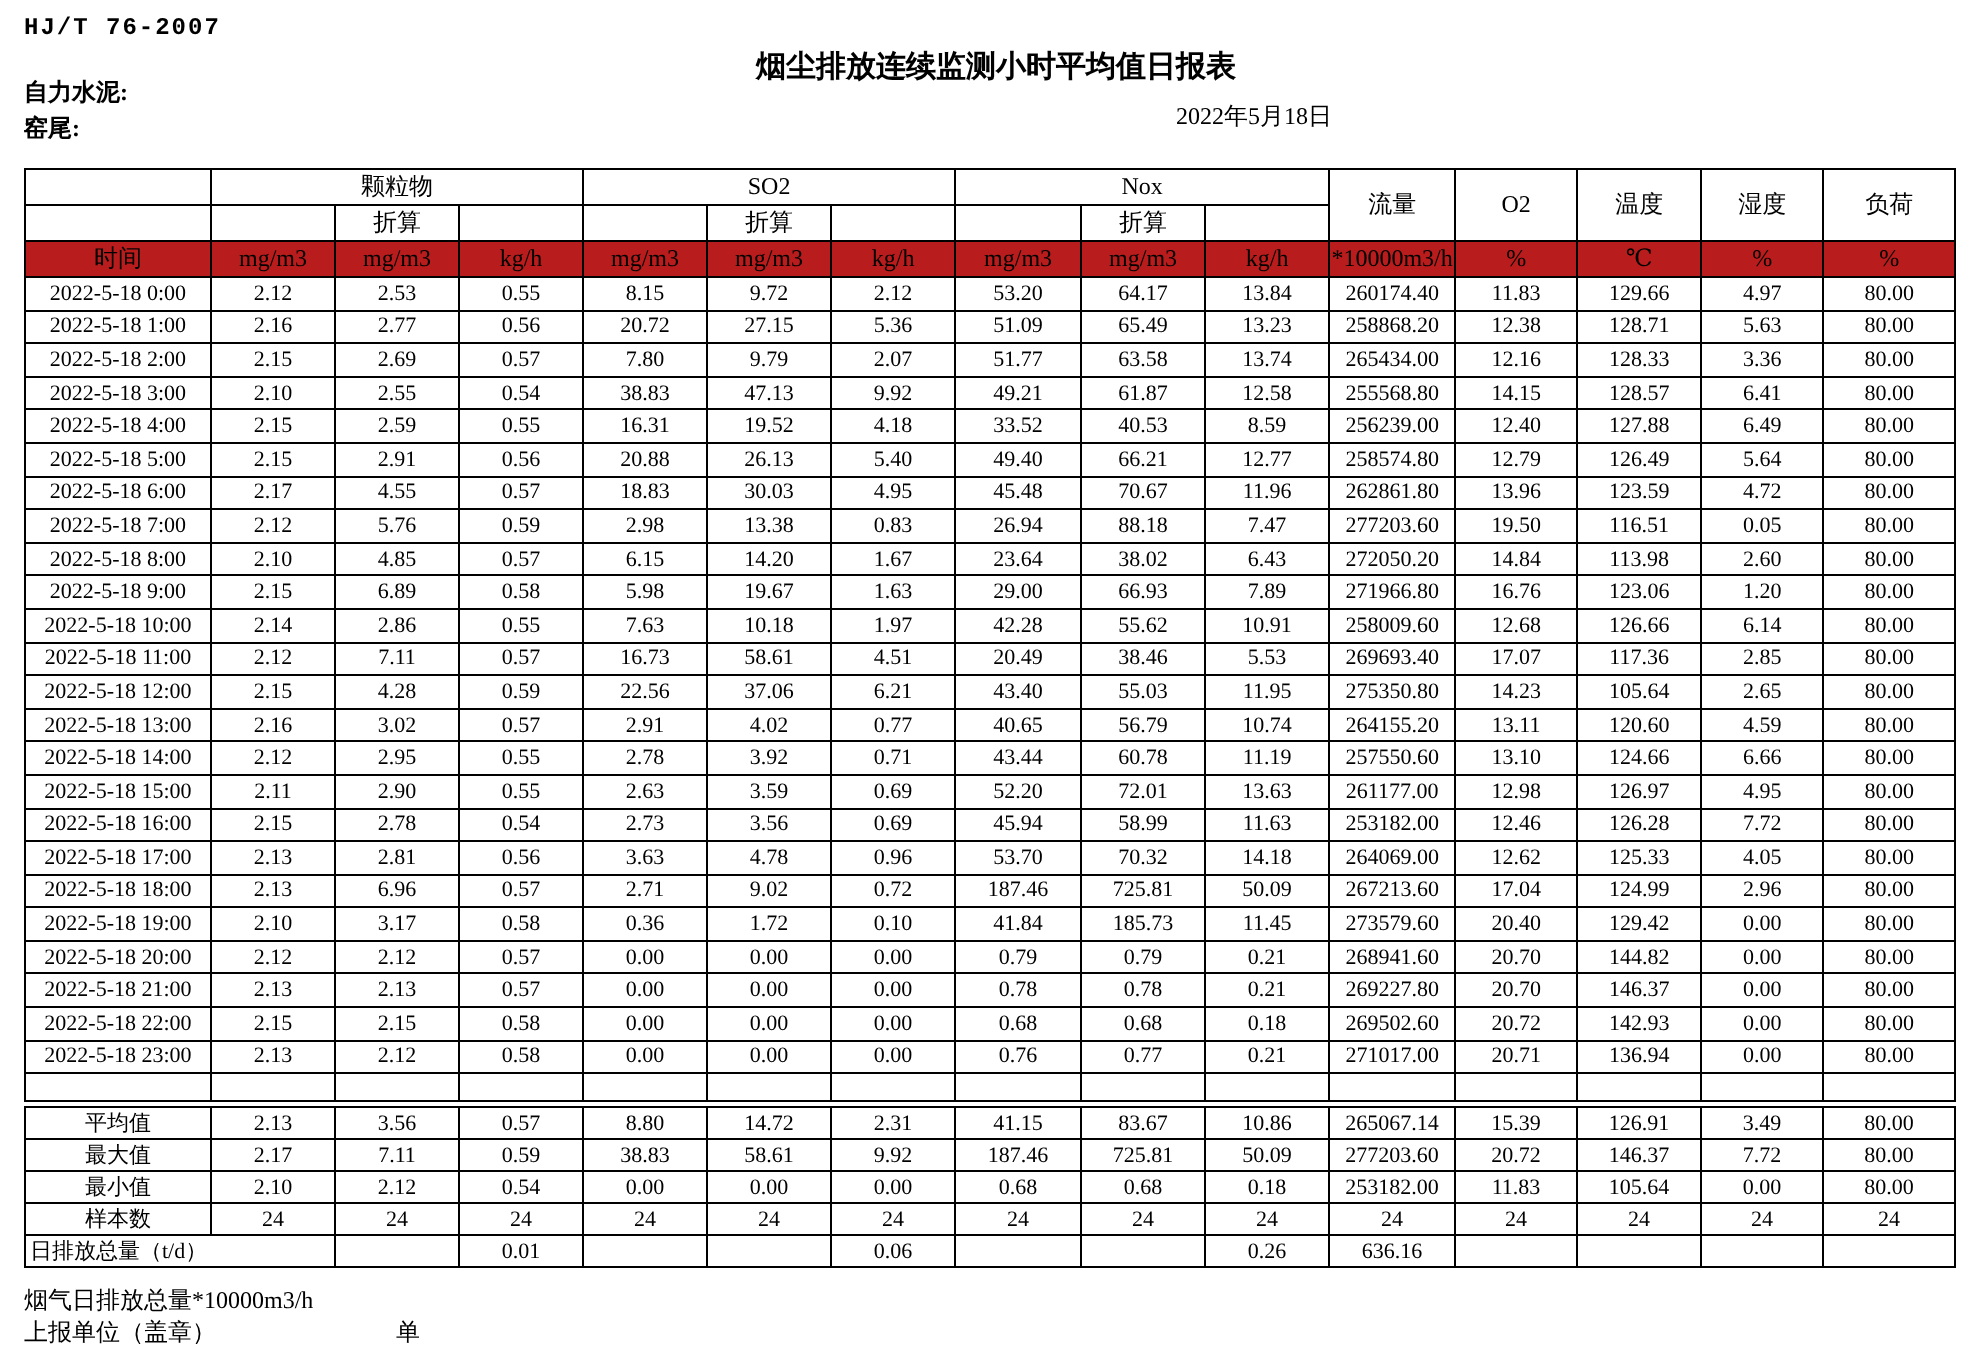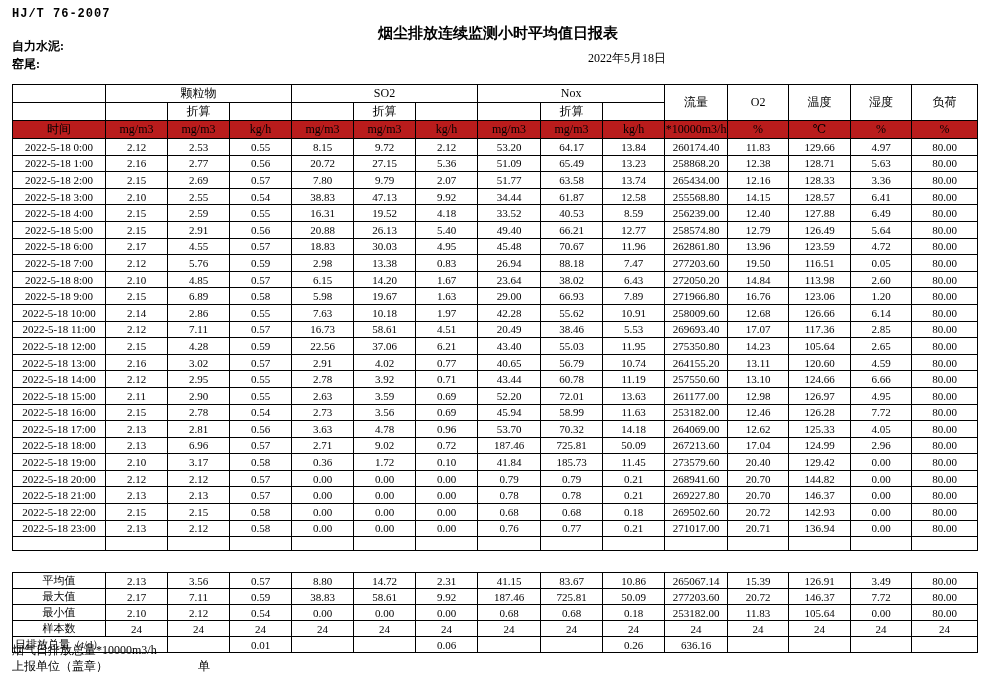--- a/index.html
+++ b/index.html
@@ -16,21 +16,21 @@
   table{border-collapse:collapse;table-layout:fixed;width:965px;}
   td{border:1px solid #000;text-align:center;vertical-align:middle;
      font-size:11px;padding:0;overflow:hidden;white-space:nowrap;}
   thead td{font-size:12px;}
   tr.hrow{height:17px;}
   tr.urow td{background:#b91c1c;}
   tr.drow{height:16.6px;}
   tr.erow{height:14px;}
   tr.srow{height:16px;}
   td.lbl-left{text-align:left;padding-left:2px;}
-  .summary{margin-top:21px;border-radius:11px;}
+  .summary{margin-top:2px;border-radius:11px;}
   .footer1{position:absolute;left:12px;top:642px;font-size:12px;}
   .footer2{position:absolute;left:12px;top:658px;font-size:12px;}
   .footer2 .unit{position:absolute;left:186px;top:0;}
 </style>
 </head>
 <body>
 
 <div class="page">
   <div class="std">HJ/T 76-2007</div>
   <div class="title">烟尘排放连续监测小时平均值日报表</div>
@@ -152,21 +152,21 @@
             <td>80.00</td>
           </tr>
           <tr class="drow">
             <td>2022-5-18 3:00</td>
             <td>2.10</td>
             <td>2.55</td>
             <td>0.54</td>
             <td>38.83</td>
             <td>47.13</td>
             <td>9.92</td>
-            <td>34.44</td>
+            <td>49.21</td>
             <td>61.87</td>
             <td>12.58</td>
             <td>255568.80</td>
             <td>14.15</td>
             <td>128.57</td>
             <td>6.41</td>
             <td>80.00</td>
           </tr>
           <tr class="drow">
             <td>2022-5-18 4:00</td>

